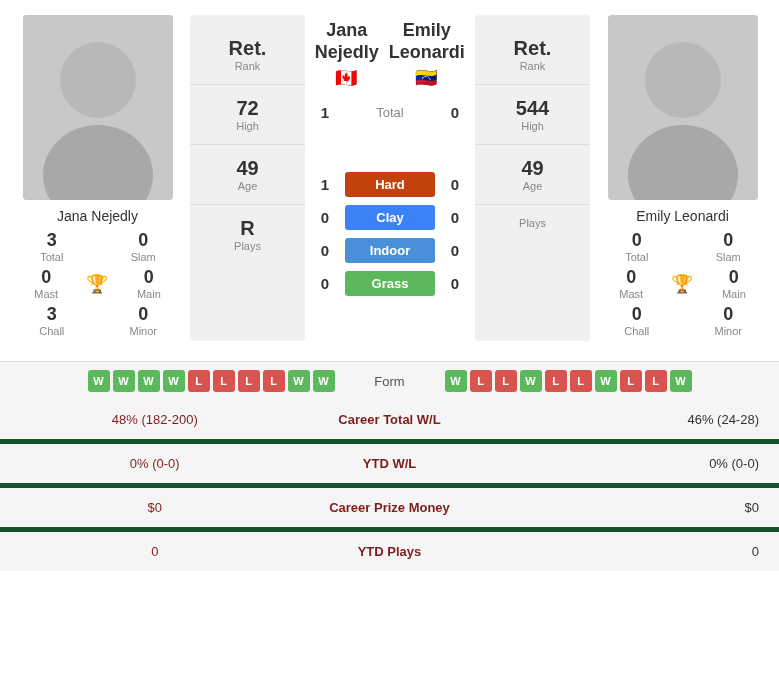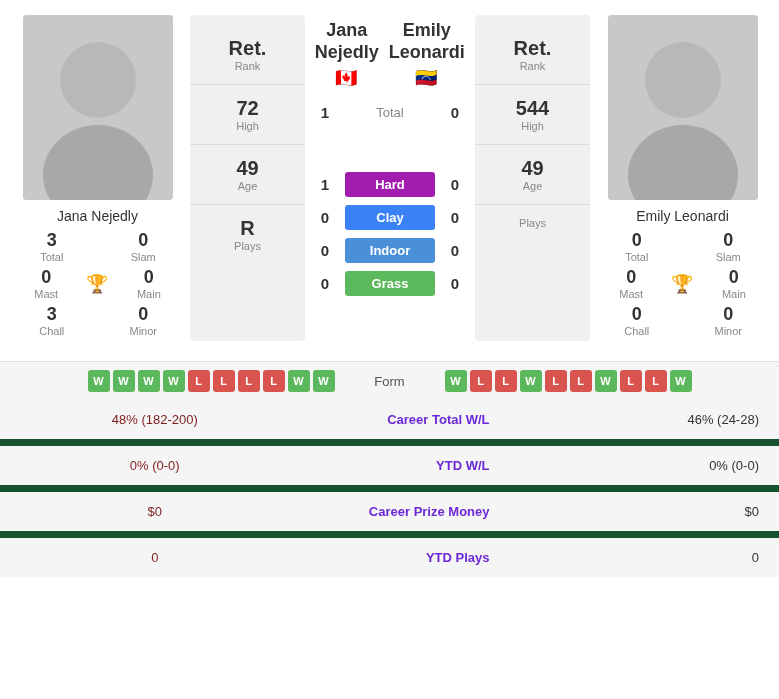--- a/index.html
+++ b/index.html
@@ -124,21 +124,21 @@
     .court-badge {
       width: 90px;
       padding: 5px 0;
       border-radius: 3px;
       text-align: center;
       font-weight: bold;
       font-size: 13px;
       color: #fff;
     }
 
-    .court-hard { background: #a21caf; }
+    .court-hard { background: #c2410c; }
     .court-clay { background: #3b82f6; }
     .court-indoor { background: #4a90d9; }
     .court-grass { background: #5cb85c; }
 
     .total-row {
       display: flex;
       align-items: center;
       width: 100%;
       justify-content: center;
       gap: 10px;
@@ -266,21 +266,21 @@
 
     
     .stats-section {
       background: #f5f5f5;
     }
 
     .stats-row {
       display: flex;
       align-items: center;
       padding: 12px 20px;
-      border-top: 7px solid #14532d;
+      border-top: 5px solid #14532d;
     }
 
     .stats-row:first-child {
       border-top: none;
     }
 
     .stats-value-left {
       flex: 1;
       text-align: center;
       font-size: 13px;
@@ -289,24 +289,24 @@
 
     .stats-value-right {
       flex: 1;
       text-align: right;
       font-size: 13px;
       color: #333;
     }
 
     .stats-category {
       width: 200px;
-      text-align: right;
-      font-size: 13px;
-      font-weight: bold;
-      color: #6d28d9;
+      text-align: center;
+      font-size: 13px;
+      font-weight: bold;
+      color: #7f1d1d;
     }
 
     .player-full-stats {
       width: 100%;
       margin-top: 6px;
     }
 
     .pfs-row {
       display: grid;
       grid-template-columns: 1fr auto 1fr;

